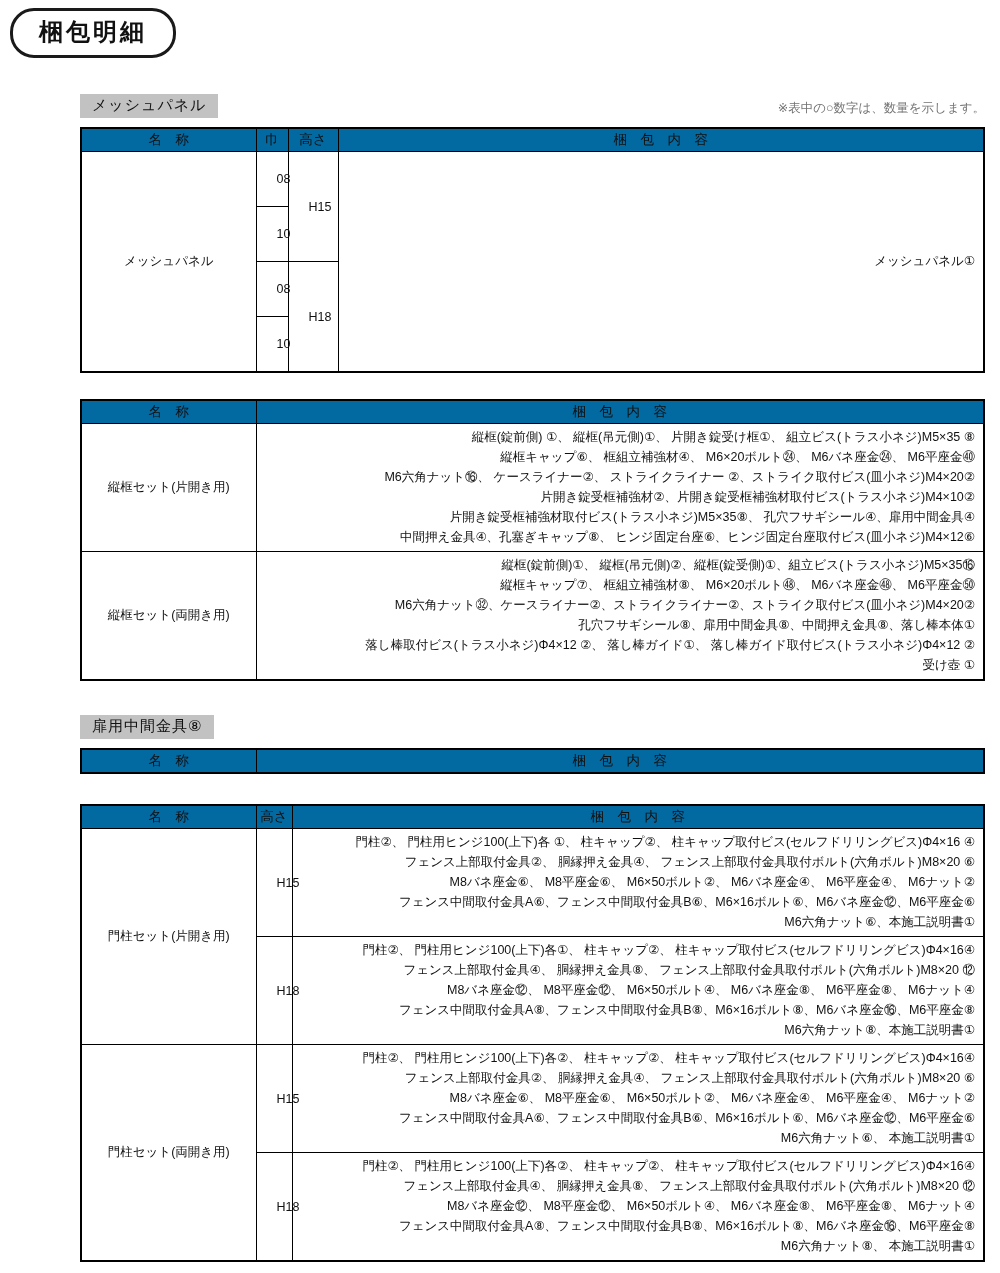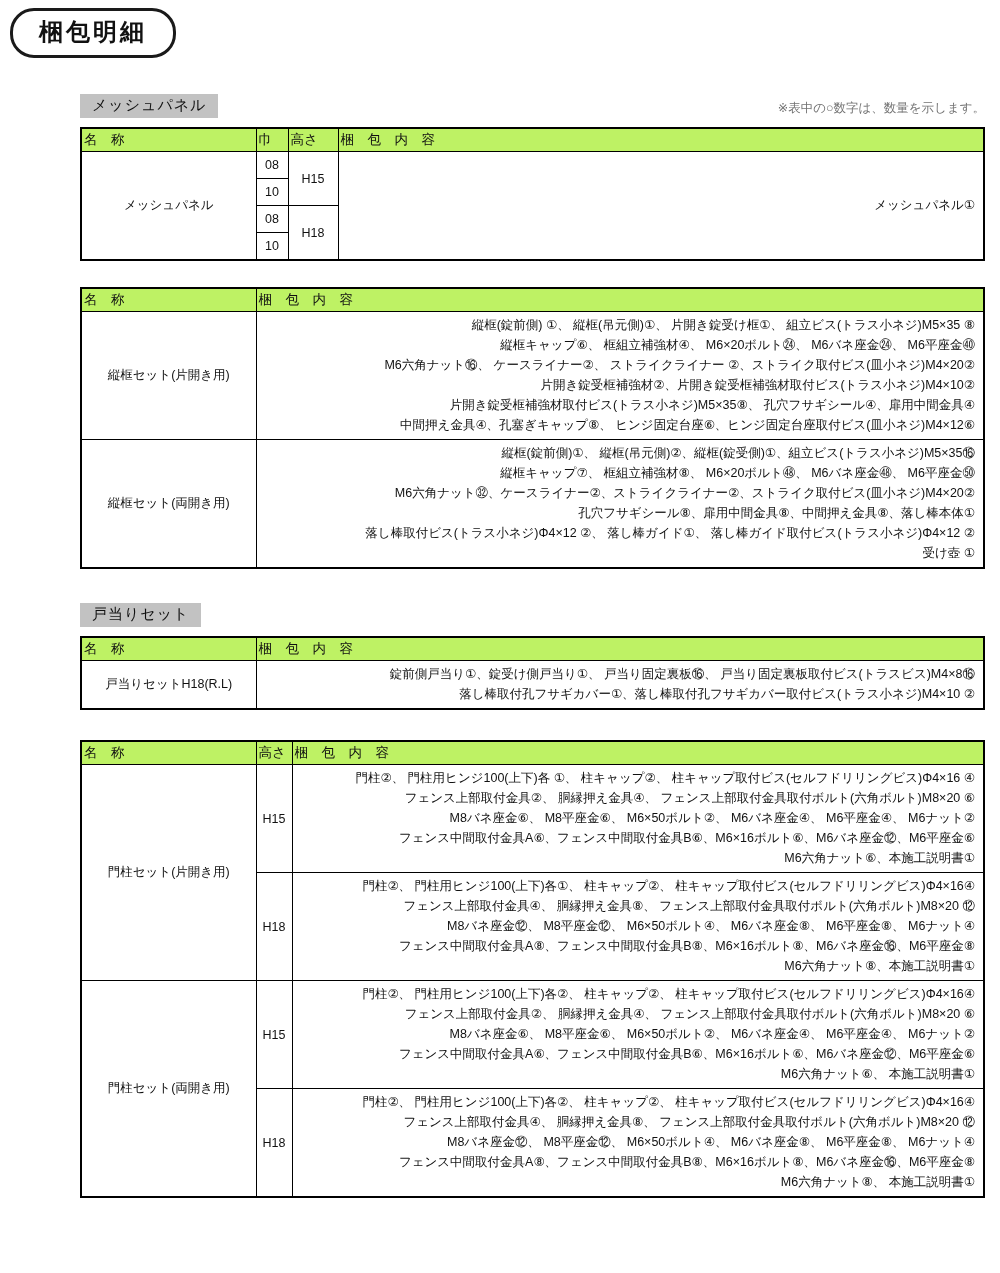--- a/index.html
+++ b/index.html
@@ -52,31 +52,31 @@
     border-collapse:collapse;
     table-layout:fixed;
     border:2px solid #000;
   }
   table.tbl th, table.tbl td {
     border:1px solid #000;
     font-size:12.5px;
     color:#111;
   }
   table.tbl th {
-    background:#bef264;
+    background:#0369a1;
     font-weight:normal;
     font-size:13.5px;
-    text-align:left;
+    text-align:center;
     height:22px;
     padding:2px;
   }
   td.cc {
     text-align:center;
     vertical-align:middle;
-    padding:6px;
+    padding:20px;
   }
   td.content {
     text-align:right;
     vertical-align:middle;
     padding:3px 8px 4px 12px;
     line-height:1.6;
     white-space:pre-line;
   }
   td.content-mesh { padding-left:20px; }
   .mesh-row td { height:24px; }
@@ -160,36 +160,31 @@
 落し棒取付ビス(トラス小ネジ)Φ4×12 ②、 落し棒ガイド①、 落し棒ガイド取付ビス(トラス小ネジ)Φ4×12 ②
 受け壺 ①</td>
       </tr>
     </tbody>
       </table>
   </div>
 
   
   <div class="section sec-3">
     <div class="section-head">
-      <span class="badge">戸当りセット</span>
+      <span class="badge">扉用中間金具⑧</span>
     </div>
     <table class="tbl">
       <colgroup>
         <col style="width:175px">
           <col>
       </colgroup>
       <tbody>
           <tr>
         <th>名　称</th>
         <th>梱　包　内　容</th>
-      </tr>
-      <tr>
-        <td class="cc">戸当りセットH18(R.L)</td>
-        <td class="content">錠前側戸当り①、錠受け側戸当り①、 戸当り固定裏板⑯、 戸当り固定裏板取付ビス(トラスビス)M4×8⑯
-落し棒取付孔フサギカバー①、落し棒取付孔フサギカバー取付ビス(トラス小ネジ)M4×10 ②</td>
       </tr>
     </tbody>
       </table>
   </div>
 
   
   <div class="section sec-4">
     <table class="tbl">
       <colgroup>
         <col style="width:175px">

